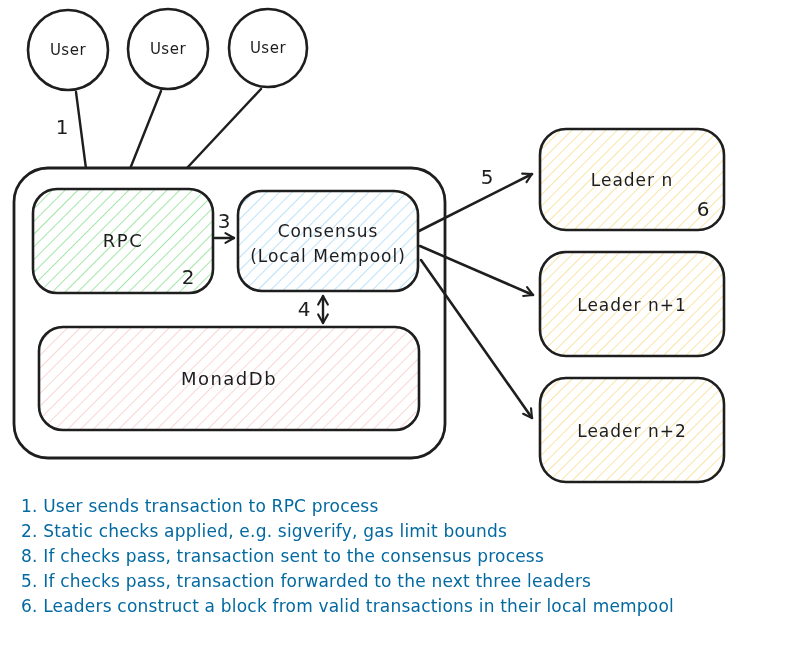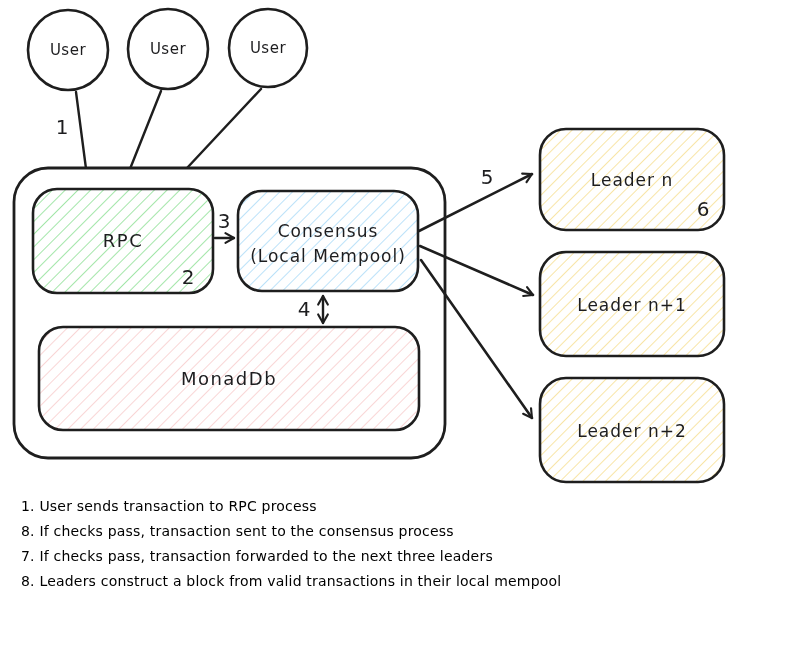--- a/index.html
+++ b/index.html
@@ -18,22 +18,22 @@
   }
   .node-label { font-size: 18px; letter-spacing: 1.5px; }
   .node-label-sm { font-size: 17px; letter-spacing: 1px; }
   .user-label { font-size: 15px; letter-spacing: 0.5px; }
   .step-num { font-size: 20px; }
   .legend {
     position: absolute;
     left: 21px;
     top: 494px;
     width: 775px;
-    color: #000000;
-    font-size: 14px;
+    color: #0369a1;
+    font-size: 17px;
     line-height: 25px;
     letter-spacing: 0.2px;
   }
   .legend-item { white-space: nowrap; }
 </style>
 </head>
 <body>
 
 <div class="canvas">
 
@@ -100,18 +100,19 @@
 
     <rect x="540" y="252" width="184" height="104" rx="26" fill="url(#hatchYellow)" stroke="#1e1e1e" stroke-width="2.6"></rect>
     <text x="632" y="311" text-anchor="middle" class="node-label-sm">Leader n+1</text>
 
     <rect x="540" y="378" width="184" height="104" rx="26" fill="url(#hatchYellow)" stroke="#1e1e1e" stroke-width="2.6"></rect>
     <text x="632" y="437" text-anchor="middle" class="node-label-sm">Leader n+2</text>
   </svg>
 
   <div class="legend">
     <div class="legend-item">1. User sends transaction to RPC process</div>
+    <div class="legend-item">2. Static checks applied, e.g. sigverify, gas limit bounds</div>
     <div class="legend-item">8. If checks pass, transaction sent to the consensus process</div>
-    <div class="legend-item">7. If checks pass, transaction forwarded to the next three leaders</div>
-    <div class="legend-item">8. Leaders construct a block from valid transactions in their local mempool</div>
+    <div class="legend-item">5. If checks pass, transaction forwarded to the next three leaders</div>
+    <div class="legend-item">6. Leaders construct a block from valid transactions in their local mempool</div>
   </div>
 
 </div>
 
 </body></html>

